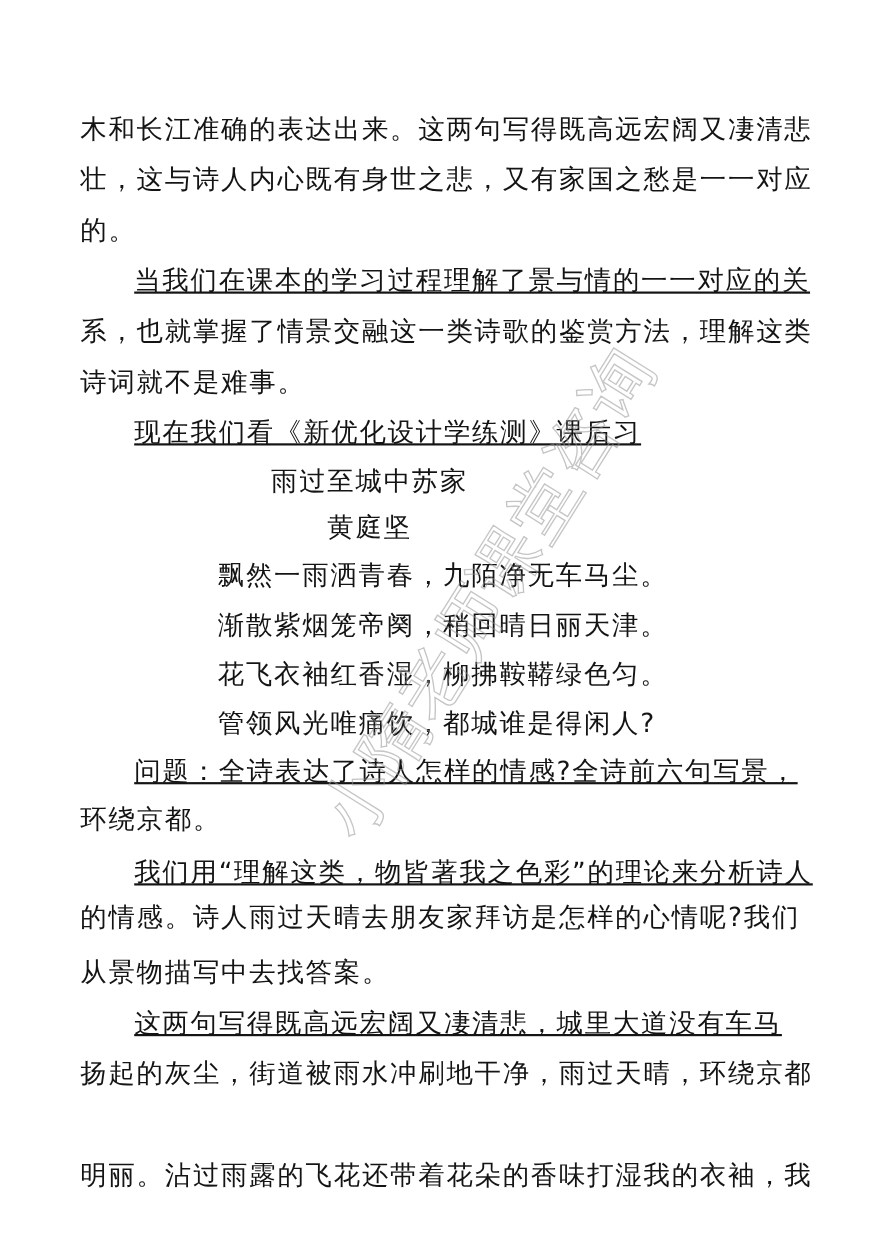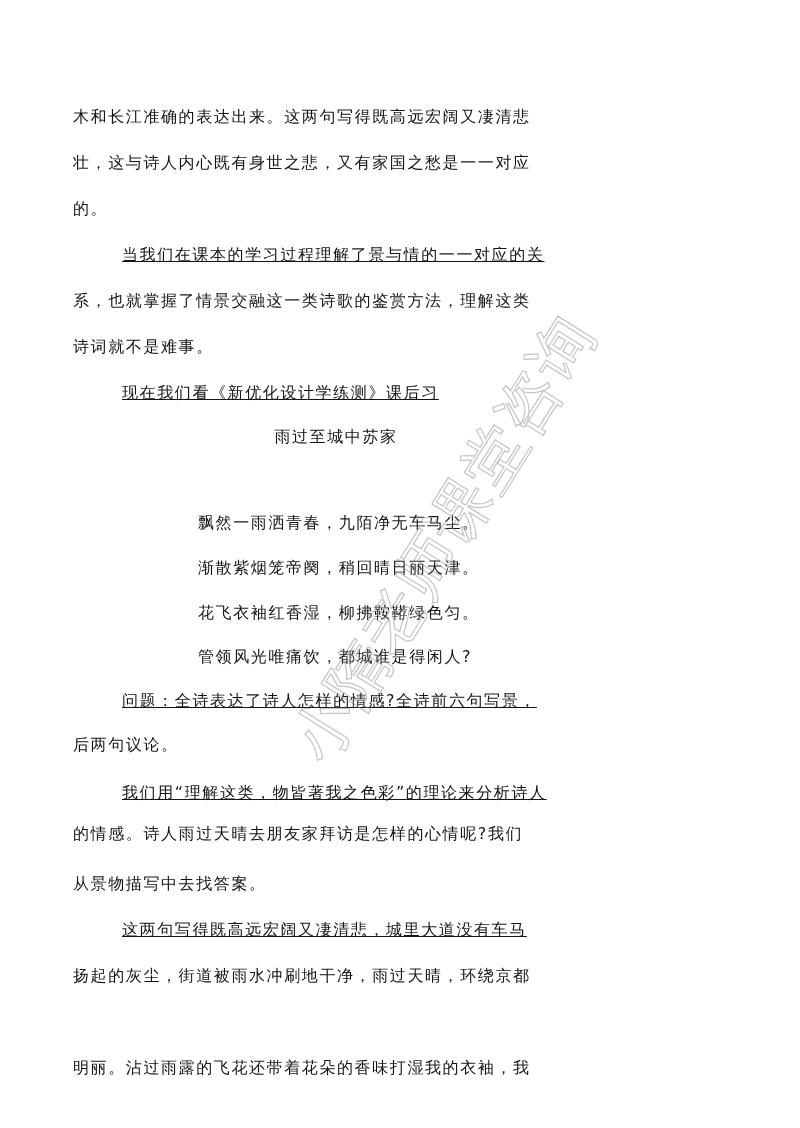--- a/index.html
+++ b/index.html
@@ -21,21 +21,21 @@
       width: 800px;
       height: 1128px;
       background: #ffffff;
     }
     .line {
       position: absolute;
       left: 73px;
       width: 660px;
       height: 46px;
       line-height: 46px;
-      font-size: 16px;
+      font-size: 24px;
       letter-spacing: 1.6px;
       white-space: nowrap;
     }
     .indent { left: 122px; text-decoration: underline; }
     .center {
       left: 0;
       width: 672px;
       text-align: center;
     }
     .poem { left: 198px; }
@@ -65,27 +65,28 @@
   <div class="line" style="top:140px">壮，这与诗人内心既有身世之悲，又有家国之愁是一一对应</div>
   <div class="line" style="top:186px">的。</div>
 
   <div class="line indent" style="top:232px">当我们在课本的学习过程理解了景与情的一一对应的关</div>
   <div class="line" style="top:278px">系，也就掌握了情景交融这一类诗歌的鉴赏方法，理解这类</div>
   <div class="line" style="top:324px">诗词就不是难事。</div>
 
   <div class="line indent" style="top:370px">现在我们看《新优化设计学练测》课后习</div>
 
   <div class="line center" style="top:414px">雨过至城中苏家</div>
+  <div class="line center" style="top:456px">黄庭坚</div>
   <div class="line poem" style="top:500px">飘然一雨洒青春，九陌净无车马尘。</div>
   <div class="line poem" style="top:545px">渐散紫烟笼帝阕，稍回晴日丽天津。</div>
   <div class="line poem" style="top:590px">花飞衣袖红香湿，柳拂鞍鞯绿色匀。</div>
   <div class="line poem" style="top:634px">管领风光唯痛饮，都城谁是得闲人?</div>
 
   <div class="line indent" style="top:678px">问题：全诗表达了诗人怎样的情感?全诗前六句写景，</div>
-  <div class="line" style="top:722px">后两句议论。</div>
+  <div class="line" style="top:722px">环绕京都。</div>
 
   <div class="line indent" style="top:770px">我们用“理解这类，物皆著我之色彩”的理论来分析诗人</div>
   <div class="line" style="top:811px">的情感。诗人雨过天晴去朋友家拜访是怎样的心情呢?我们</div>
   <div class="line" style="top:861px">从景物描写中去找答案。</div>
 
   <div class="line indent" style="top:907px">这两句写得既高远宏阔又凄清悲，城里大道没有车马</div>
   <div class="line" style="top:953px">扬起的灰尘，街道被雨水冲刷地干净，雨过天晴，环绕京都</div>
   <div class="line" style="top:1045px">明丽。沾过雨露的飞花还带着花朵的香味打湿我的衣袖，我</div>
 
   <div class="watermark">小隋老师课堂咨询</div>

